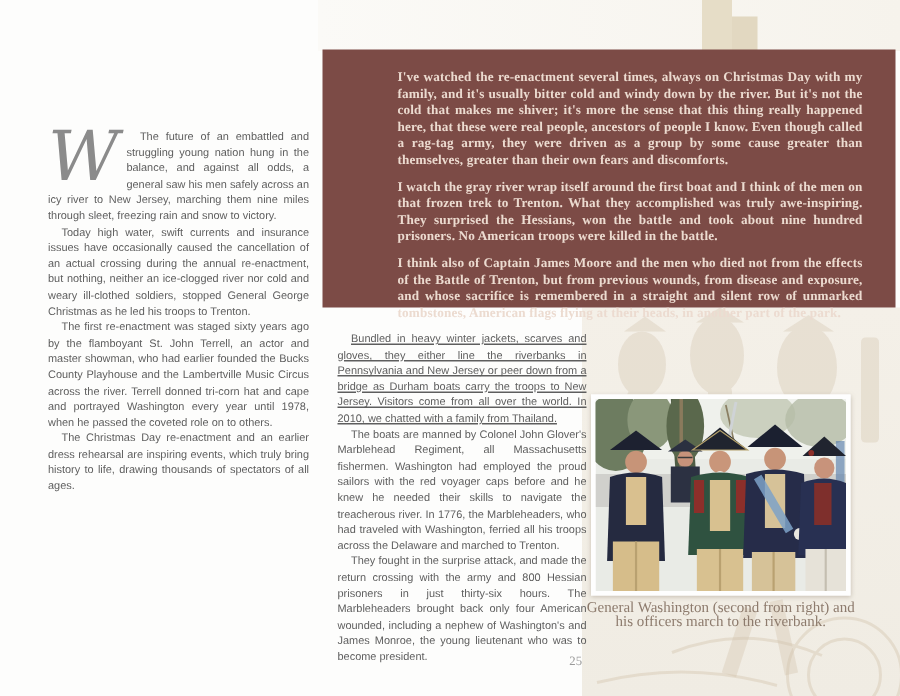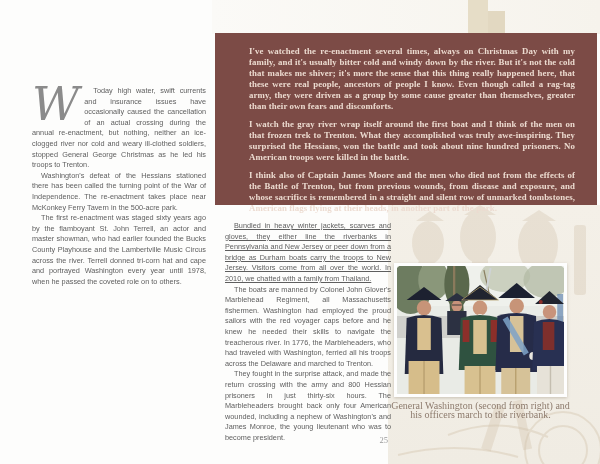--- a/index.html
+++ b/index.html
@@ -24,21 +24,21 @@
     position:absolute;left:388px;top:205px;width:212px;height:259px;
     background:linear-gradient(180deg,#f4f0e8,#f0ece3);
   }
   .right-panel svg{position:absolute;inset:0;width:100%;height:100%;}
 
   
   .quote-box{
     position:absolute;left:215px;top:33px;width:382px;height:172px;
     background:#7c4b46;
     box-sizing:border-box;
-    padding:13px 22px 10px 34px;
+    padding:13px 22px 10px 50px;
   }
   .quote-box p{
     margin:0 0 7px 0;
     font-family:"Liberation Serif",serif;
     font-weight:bold;
     font-size:8.8px;
     line-height:11px;
     color:#ecdbd0;
     text-align:justify;
     letter-spacing:.1px;
@@ -136,23 +136,24 @@
   </div>
 
   <section class="quote-box">
     <p>I've watched the re-enactment several times, always on Christmas Day with my family, and it's usually bitter cold and windy down by the river. But it's not the cold that makes me shiver; it's more the sense that this thing really happened here, that these were real people, ancestors of people I know. Even though called a rag-tag army, they were driven as a group by some cause greater than themselves, greater than their own fears and discomforts.</p>
     <p>I watch the gray river wrap itself around the first boat and I think of the men on that frozen trek to Trenton. What they accomplished was truly awe-inspiring. They surprised the Hessians, won the battle and took about nine hundred prisoners. No American troops were killed in the battle.</p>
     <p>I think also of Captain James Moore and the men who died not from the effects of the Battle of Trenton, but from previous wounds, from disease and exposure, and whose sacrifice is remembered in a straight and silent row of unmarked tombstones, American flags flying at their heads, in another part of the park.</p>
   </section>
 
   <section class="left-col">
     <p><span class="dropcap">W</span></p>
+    <p class="indent">The future of an embattled and struggling young nation hung in the balance, and against all odds, a general saw his men safely across an icy river to New Jersey, marching them nine miles through sleet, freezing rain and snow to victory.</p>
     <p class="indent">Today high water, swift currents and insurance issues have occasionally caused the cancellation of an actual crossing during the annual re-enactment, but nothing, neither an ice-clogged river nor cold and weary ill-clothed soldiers, stopped General George Christmas as he led his troops to Trenton.</p>
-    <p class="indent">Washington's defeat of the Hessians stationed there has been called the turning point of the War of Independence. The re-enactment takes place near McKonkey Ferry Tavern in the 500-acre park.</p>
     <p class="indent">The first re-enactment was staged sixty years ago by the flamboyant St. John Terrell, an actor and master showman, who had earlier founded the Bucks County Playhouse and the Lambertville Music Circus across the river. Terrell donned tri-corn hat and cape and portrayed Washington every year until 1978, when he passed the coveted role on to others.</p>
+    <p class="indent">The Christmas Day re-enactment and an earlier dress rehearsal are inspiring events, which truly bring history to life, drawing thousands of spectators of all ages.</p>
   </section>
 
   <section class="mid-col">
     <p>Bundled in heavy winter jackets, scarves and gloves, they either line the riverbanks in Pennsylvania and New Jersey or peer down from a bridge as Durham boats carry the troops to New Jersey. Visitors come from all over the world. In 2010, we chatted with a family from Thailand.</p>
     <p>The boats are manned by Colonel John Glover's Marblehead Regiment, all Massachusetts fishermen. Washington had employed the proud sailors with the red voyager caps before and he knew he needed their skills to navigate the treacherous river. In 1776, the Marbleheaders, who had traveled with Washington, ferried all his troops across the Delaware and marched to Trenton.</p>
     <p>They fought in the surprise attack, and made the return crossing with the army and 800 Hessian prisoners in just thirty-six hours. The Marbleheaders brought back only four American wounded, including a nephew of Washington's and James Monroe, the young lieutenant who was to become president.</p>
   </section>
 
   <figure class="photo">
     <svg viewBox="0 0 173 128" preserveAspectRatio="none">

